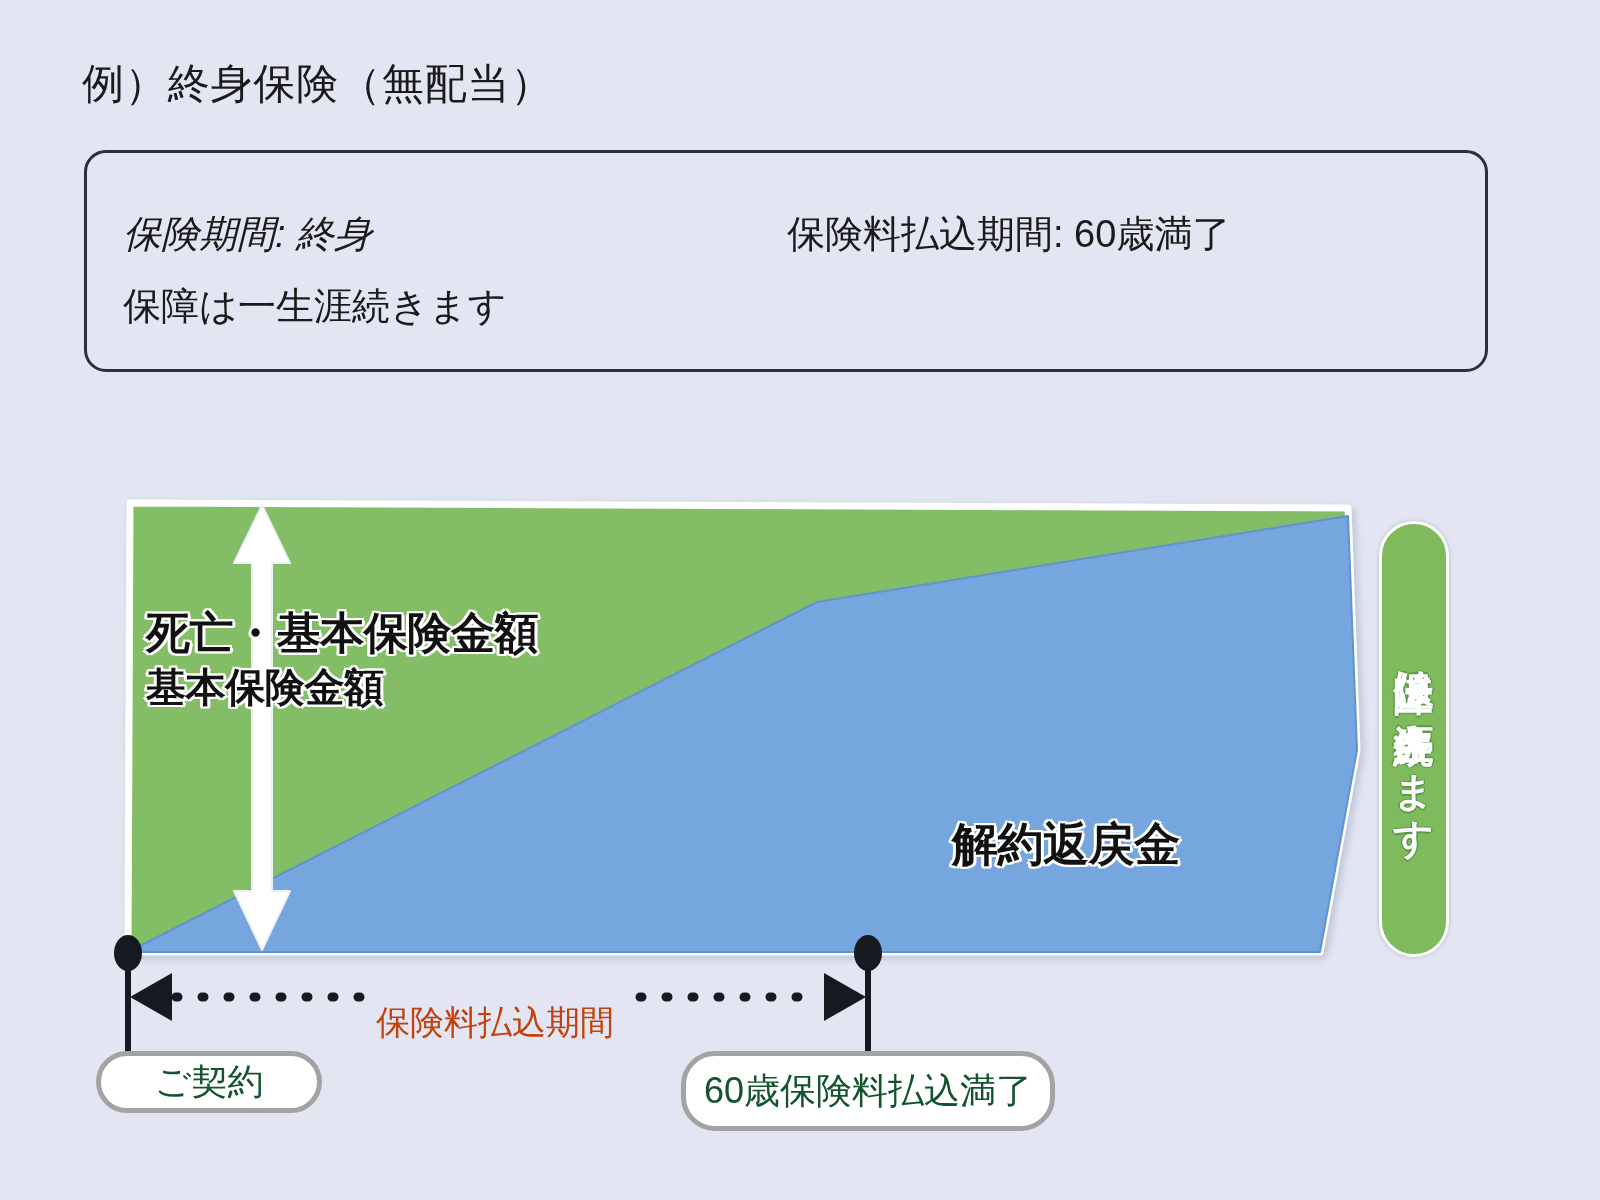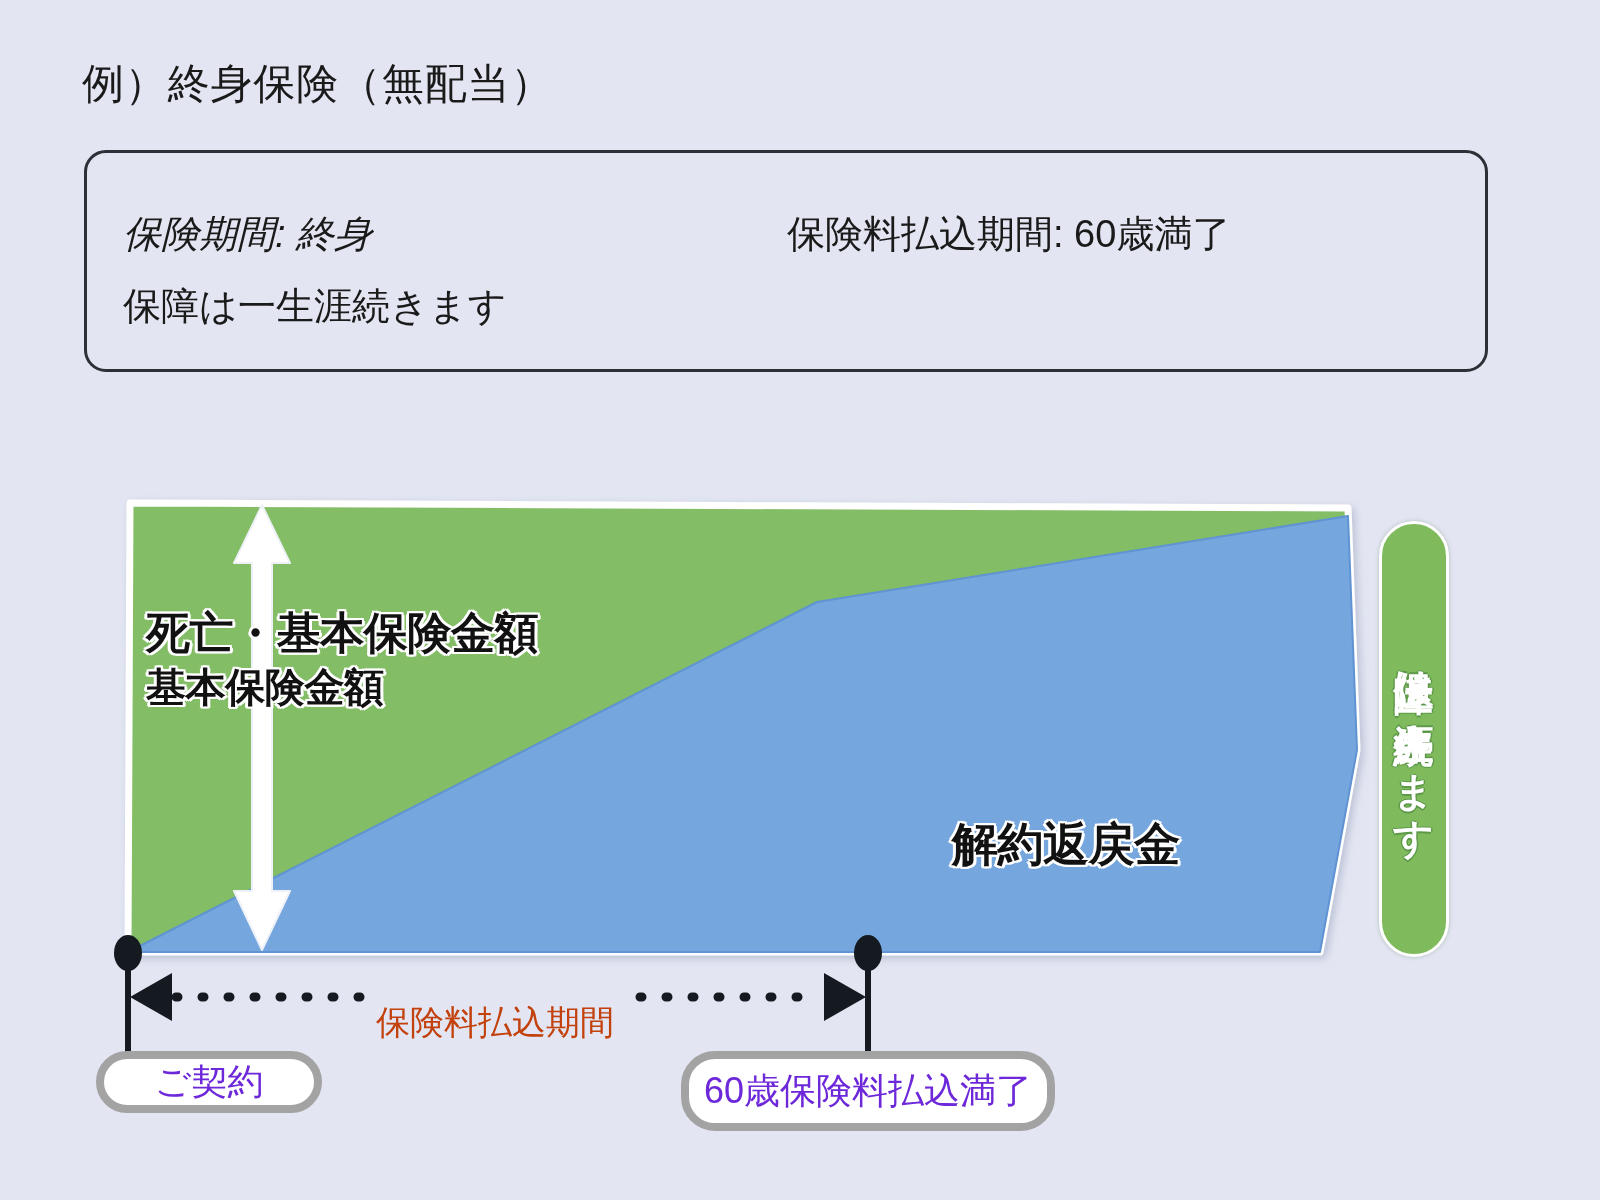--- a/index.html
+++ b/index.html
@@ -126,29 +126,29 @@
     line-height: 1;
     text-shadow:
        1.5px  0    0 rgba(90,150,70,0.9), -1.5px  0    0 rgba(90,150,70,0.9),
        0     1.5px 0 rgba(90,150,70,0.9),  0    -1.5px 0 rgba(90,150,70,0.9);
   }
 
   
   .pill {
     position: absolute;
     background: #ffffff;
-    border: 8px solid #a3a3a3;
+    border: 5px solid #a3a3a3;
     border-radius: 34px;
     box-sizing: border-box;
     display: flex;
     align-items: center;
     justify-content: center;
     font-size: 36px;
     white-space: nowrap;
-    color: #6d28d9;
+    color: #14532d;
   }
   #pill-contract {
     left: 96px;
     top: 1051px;
     width: 226px;
     height: 62px;
   }
   #pill-paidup {
     left: 681px;
     top: 1051px;

